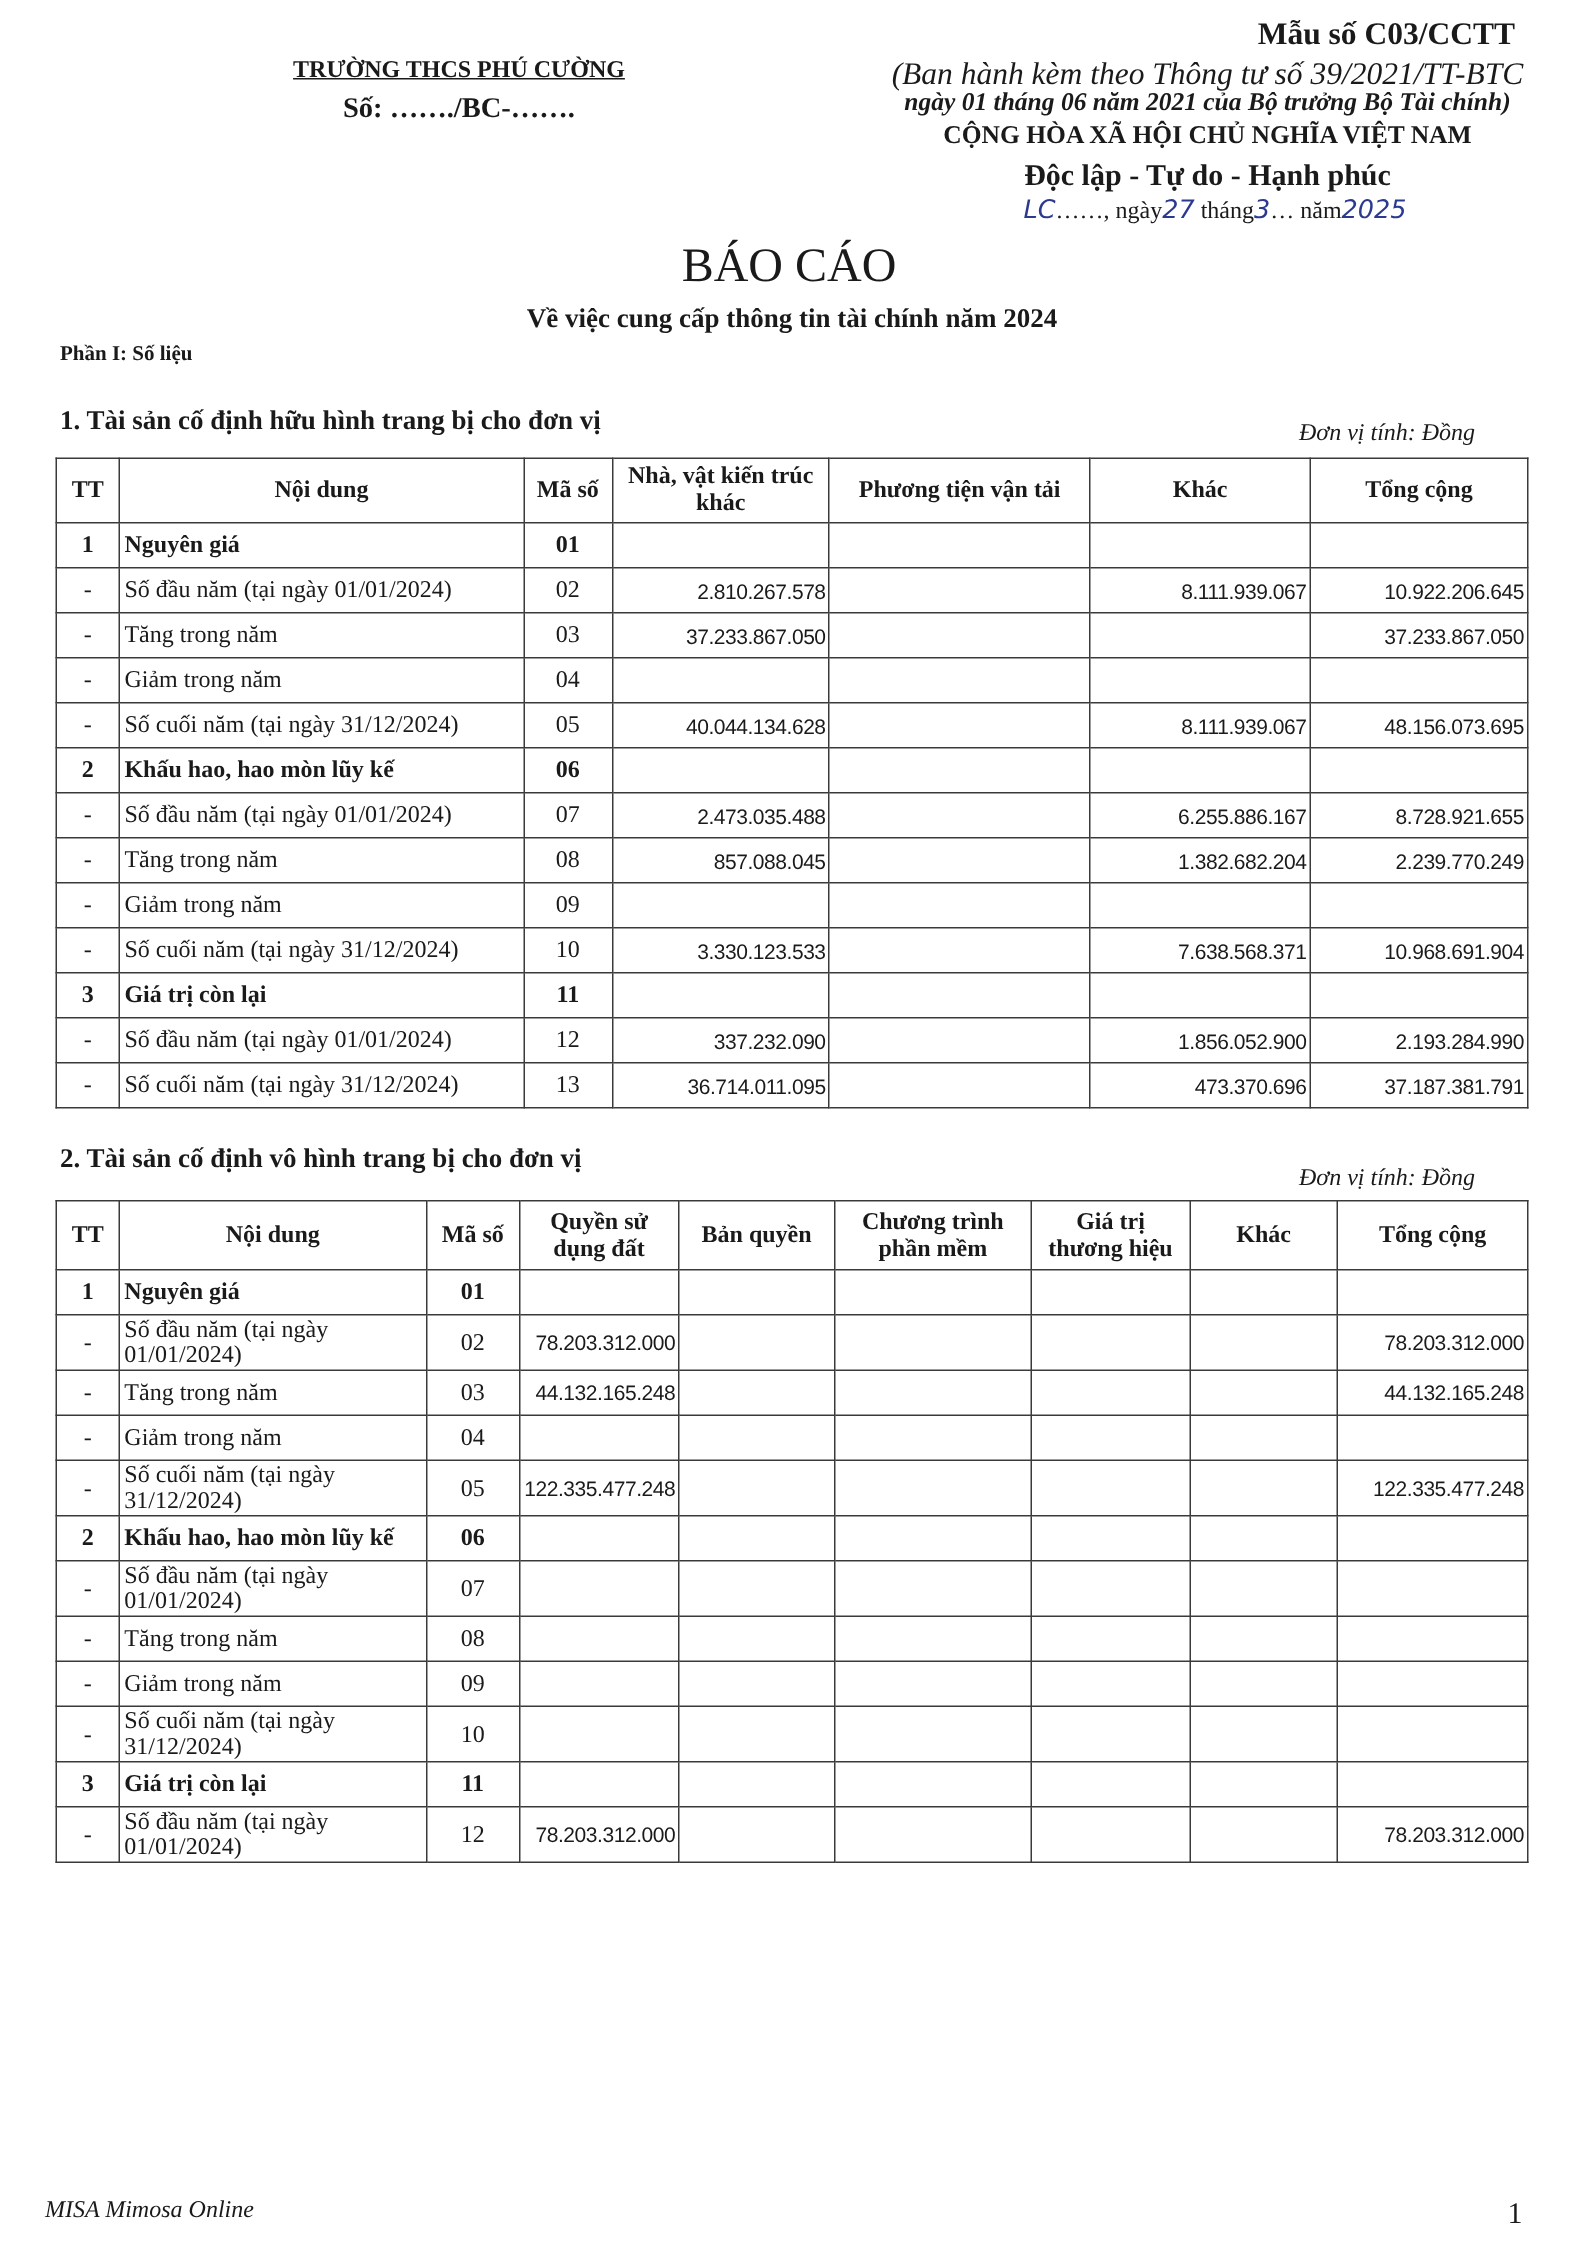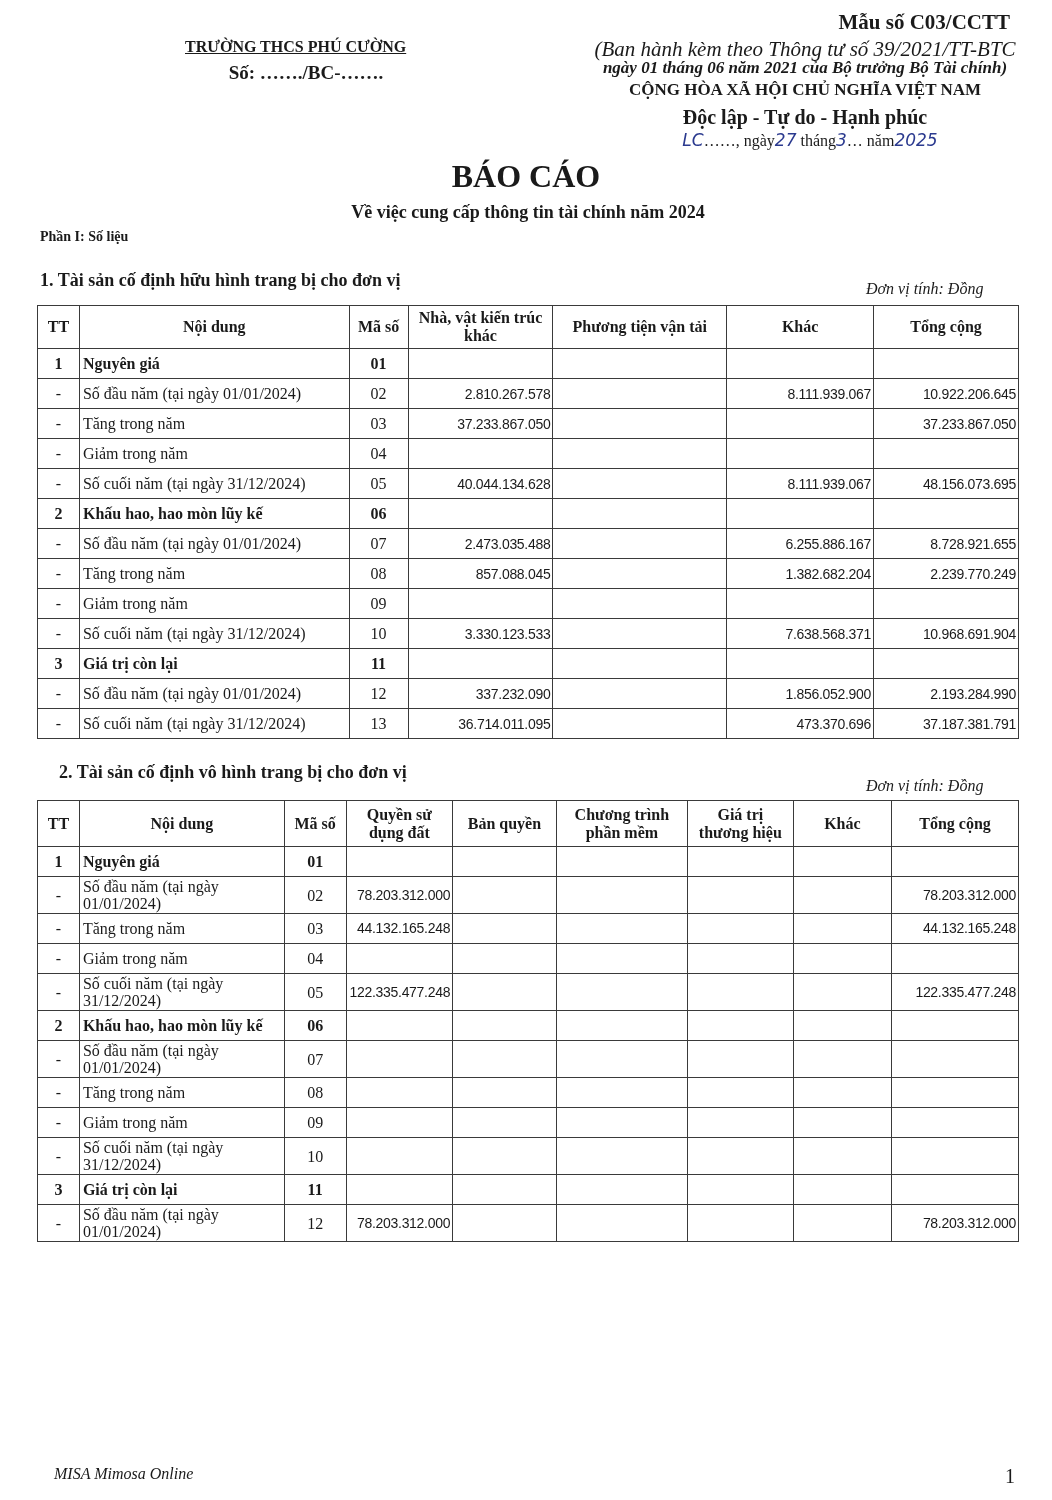--- a/index.html
+++ b/index.html
@@ -1,41 +1,41 @@
 <!DOCTYPE html>
 <html><head>
   <meta charset="utf-8">
   <style>
     html, body { margin: 0; padding: 0; background: #ffffff; }
     body { width: 1052px; height: 1500px; position: relative; font-family: "Liberation Serif", "DejaVu Serif", serif; color: #1a1a1a; overflow: hidden; }
     .abs { position: absolute; }
-    .school { left: 185px; top: 38px; width: 242px; text-align: left; font-weight: bold; font-size: 16px; text-decoration: underline; letter-spacing: 0px; }
+    .school { left: 185px; top: 38px; width: 242px; text-align: center; font-weight: bold; font-size: 16px; text-decoration: underline; letter-spacing: 0px; }
     .docno { left: 185px; top: 62px; width: 242px; text-align: center; font-size: 19px; font-weight: bold; }
     .form-code { left: 600px; top: 10px; width: 410px; text-align: right; font-weight: bold; font-size: 21px; }
     .issued1 { left: 590px; top: 37px; width: 430px; text-align: center; font-style: italic; font-size: 21px; }
     .issued2 { left: 580px; top: 58px; width: 450px; text-align: center; font-style: italic; font-size: 17px; font-weight: bold; }
     .nation { left: 590px; top: 80px; width: 430px; text-align: center; font-weight: bold; font-size: 17px; }
     .motto { left: 600px; top: 106px; width: 410px; text-align: center; font-weight: bold; font-size: 20px; }
     .dateline { left: 640px; top: 130px; width: 340px; text-align: center; font-size: 16px; }
     .hand { font-family: "DejaVu Sans", sans-serif; color: #2b3a8f; font-size: 17px; font-style: italic; }
-    .title { left: 0; top: 158px; width: 1052px; text-align: center; font-weight: bold; font-size: 32px; }
+    .title { left: 0; top: 158px; width: 1052px; text-align: center; font-weight: normal; font-size: 32px; }
     .subtitle { left: 0; top: 202px; width: 1056px; text-align: center; font-weight: bold; font-size: 18px; }
     .part { left: 40px; top: 229px; font-weight: bold; font-size: 14px; }
     .sec { font-weight: bold; font-size: 18px; }
     .unit { font-style: italic; font-size: 16px; }
     table { border-collapse: collapse; position: absolute; font-size: 16px; padding-left: 33px; }
     td, th { border: 1.5px solid #3a3a3a; padding: 0 3px; height: 29px; }
     th { font-weight: bold; text-align: center; font-size: 16px; line-height: 18px; }
     td.tt { text-align: center; }
     td.code { text-align: center; }
     td.num { text-align: right; font-family: "Liberation Sans", sans-serif; font-size: 14px; letter-spacing: -0.3px; padding-right: 2px; }
     tr.bold td.lbl, tr.bold td.tt, tr.bold td.code { font-weight: bold; }
     #t2 td { height: 29px; line-height: 17px; }
     #t2 tr.tall td { height: 36px; }
-    .footer-left { left: 54px; top: 1465px; font-style: italic; font-size: 16px; }
+    .footer-left { left: 30px; top: 1465px; font-style: italic; font-size: 16px; }
     .footer-right { left: 1005px; top: 1465px; font-size: 20px; }
   </style>
 </head>
 <body>
 
 <div class="abs school">TRƯỜNG THCS PHÚ CƯỜNG</div>
 <div class="abs docno">Số:  ……./BC-…….</div>
 
 <div class="abs form-code">Mẫu số C03/CCTT</div>
 <div class="abs issued1">(Ban hành kèm theo Thông tư số 39/2021/TT-BTC</div>
@@ -188,21 +188,21 @@
         <td class="lbl">Số cuối năm (tại ngày 31/12/2024)</td>
         <td class="code">13</td>
         <td class="num">36.714.011.095</td>
         <td class="num"></td>
         <td class="num">473.370.696</td>
         <td class="num">37.187.381.791</td>
       </tr>
     </tbody>
 </table>
 
-<div class="abs sec" style="left:40px; top:762px;margin-left:19px;">2. Tài sản cố định vô hình trang bị cho đơn vị</div>
+<div class="abs sec" style="left:40px; top:762px;">2. Tài sản cố định vô hình trang bị cho đơn vị</div>
 <div class="abs unit" style="left:866px; top:777px;">Đơn vị tính: Đồng</div>
 
 <table id="t2" style="left:37px; top:800px; width:982px;">
   <colgroup>
     <col style="width:42px">
       <col style="width:206px">
       <col style="width:62px">
       <col style="width:104px">
       <col style="width:104px">
       <col style="width:132px">

